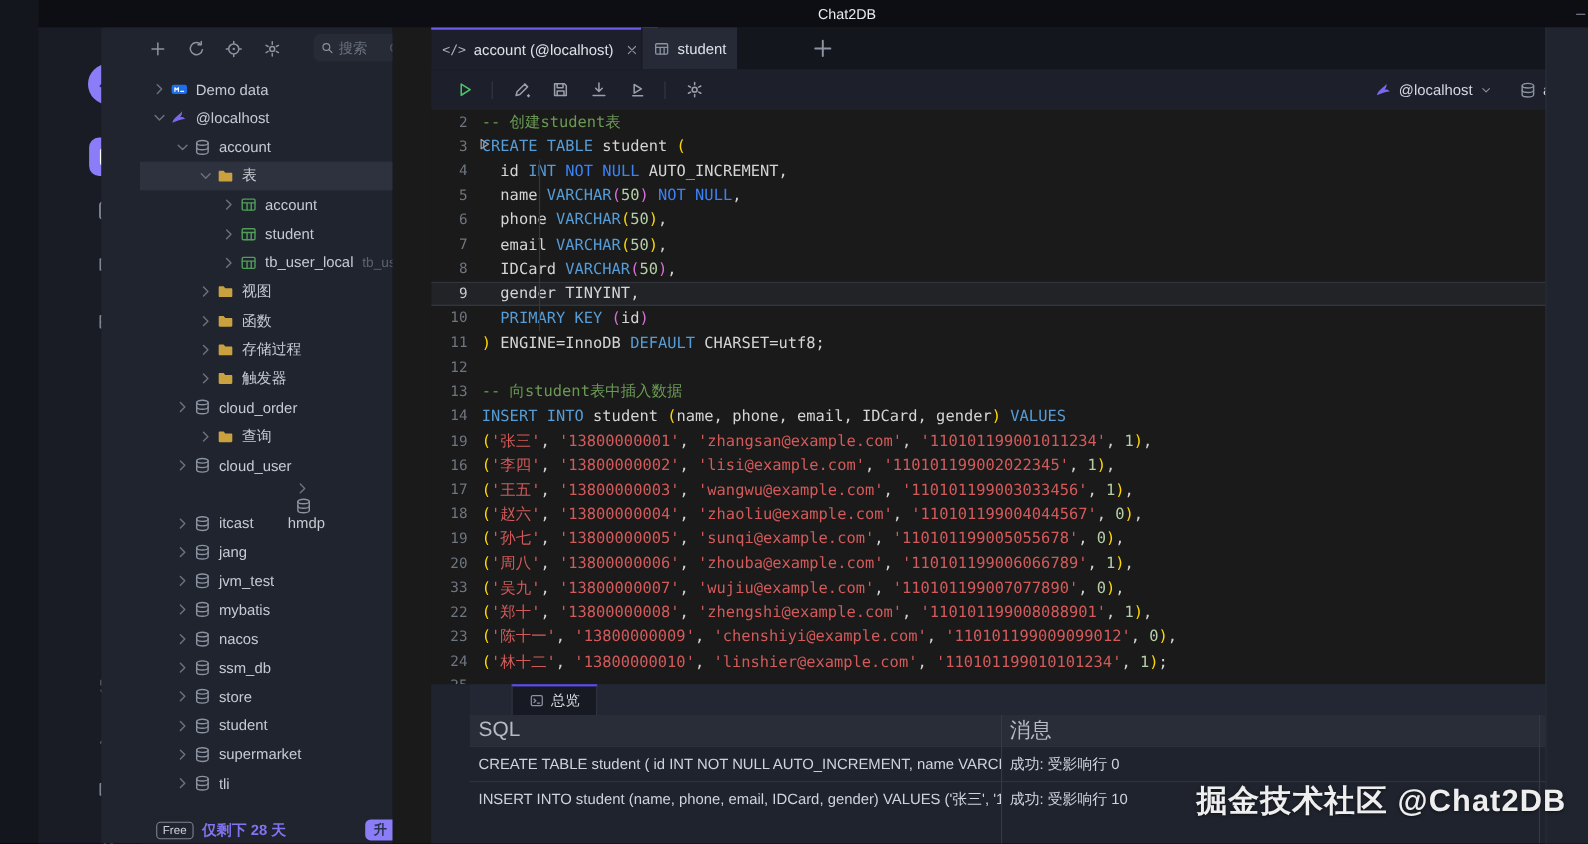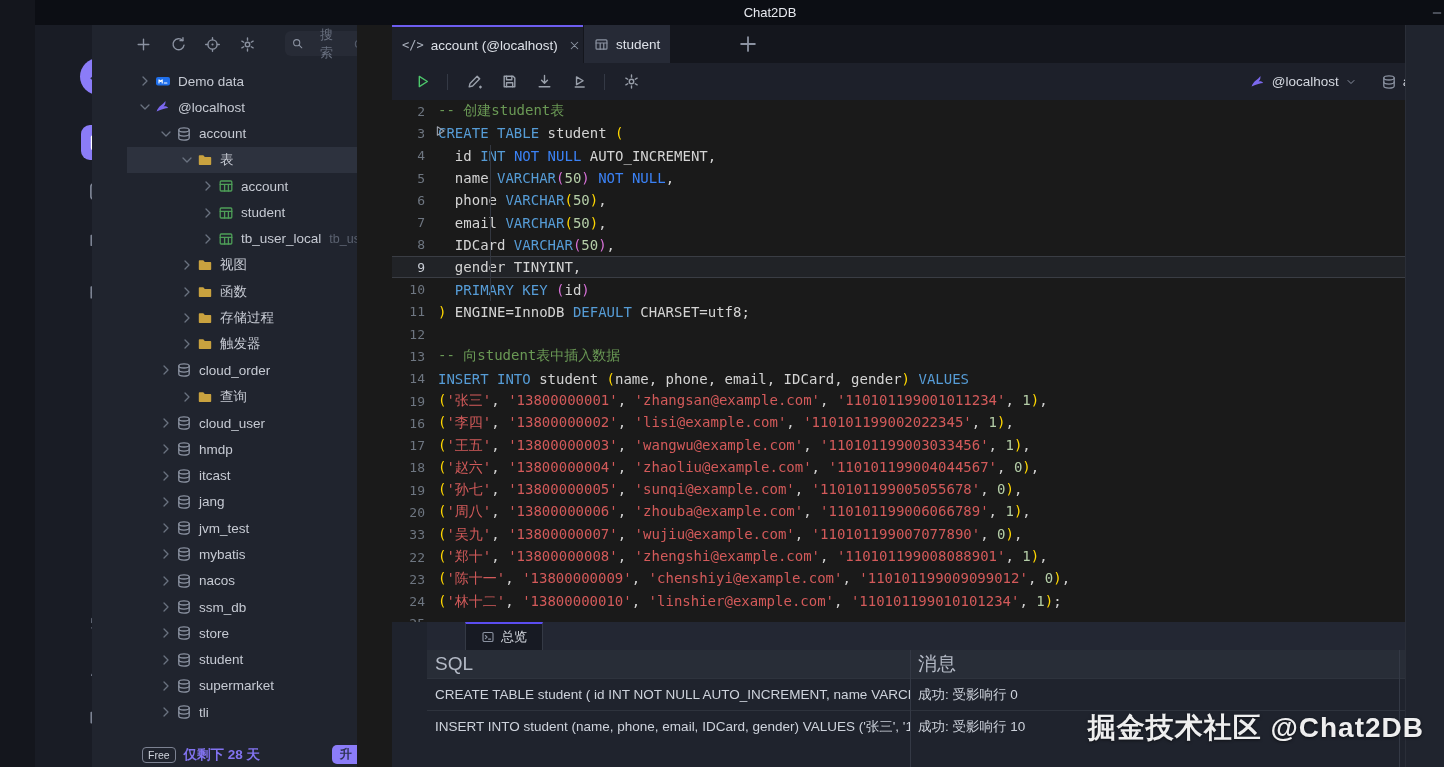--- a/index.html
+++ b/index.html
@@ -19,21 +19,21 @@
           display:flex;align-items:center;justify-content:center;font-size:16px;font-weight:bold;}
   .rail-item{left:11px;width:35px;height:35px;border-radius:9px;display:flex;align-items:center;justify-content:center;}
   .rail-item.active{background:#8b7cf8;}
   .rail-item.active .icon{color:#ffffff;}
   .rail-item .icon{width:21px;height:21px;color:#7d8494;}
   .red-dot{position:absolute;right:7px;top:7px;width:6px;height:6px;border-radius:50%;background:#e5484d;}
   
   #sidebar{left:57px;top:25px;width:265px;height:742px;background:#20242e;overflow:hidden;}
   .sb-tool{top:11px;width:17px;height:17px;}
   #searchbox{left:158px;top:6px;width:99px;height:25px;background:#272b36;border-radius:6px;
-             display:flex;align-items:center;padding:0 6px;box-sizing:border-box;gap:16px;}
+             display:flex;align-items:center;padding:0 6px;box-sizing:border-box;gap:4px;}
   #searchbox .icon{width:13px;height:13px;flex:none;}
   #search-ph{color:#6a7180;font-size:13px;flex:1;}
   #search-sc{color:#565d6b;font-size:11px;flex:none;}
   #tree{left:0;top:38px;width:265px;height:679px;overflow:hidden;padding-top:5px;box-sizing:border-box;}
   .trow{display:flex;align-items:center;height:26.3px;white-space:nowrap;cursor:pointer;}
   .trow.sel{background:#2d323e;}
   .trow .chev{width:16px;height:16px;flex:none;color:#6a7280;}
   .trow .ticon{width:16px;height:16px;flex:none;margin-left:2px;}
   .trow .tlabel{margin-left:7px;color:#c6cad3;font-size:13.5px;}
   .trow .tsuffix{margin-left:8px;color:#5b6270;font-size:12.5px;}
@@ -439,21 +439,21 @@
           </span>
           <span class="icon ticon ic-db">
             <svg viewBox="0 0 16 16" fill="none" stroke="currentColor" stroke-width="1.3" stroke-linecap="round" stroke-linejoin="round">
               <ellipse cx="8" cy="3.9" rx="5.2" ry="2.1"></ellipse>
               <path d="M2.8 3.9v8.2c0 1.2 2.3 2.1 5.2 2.1s5.2-.9 5.2-2.1V3.9"></path>
               <path d="M2.8 8c0 1.2 2.3 2.1 5.2 2.1S13.2 9.2 13.2 8"></path>
             </svg>
           </span>
           <span class="tlabel">cloud_user</span>
         </div>
-        <div class="trow" style="padding-left: 31px;">
+        <div class="trow" style="padding-left: 31px; flex-direction: column;">
           <span class="icon chev">
             <svg viewBox="0 0 16 16" fill="none" stroke="currentColor" stroke-width="1.3" stroke-linecap="round" stroke-linejoin="round">
               <polyline points="6,4 10,8 6,12"></polyline>
             </svg>
           </span>
           <span class="icon ticon ic-db">
             <svg viewBox="0 0 16 16" fill="none" stroke="currentColor" stroke-width="1.3" stroke-linecap="round" stroke-linejoin="round">
               <ellipse cx="8" cy="3.9" rx="5.2" ry="2.1"></ellipse>
               <path d="M2.8 3.9v8.2c0 1.2 2.3 2.1 5.2 2.1s5.2-.9 5.2-2.1V3.9"></path>
               <path d="M2.8 8c0 1.2 2.3 2.1 5.2 2.1S13.2 9.2 13.2 8"></path>

